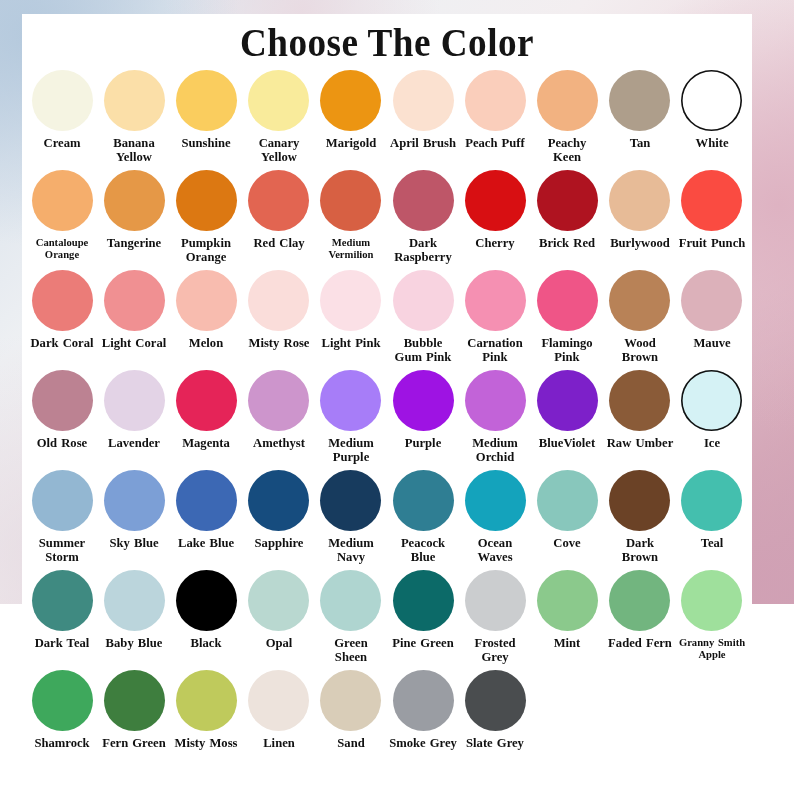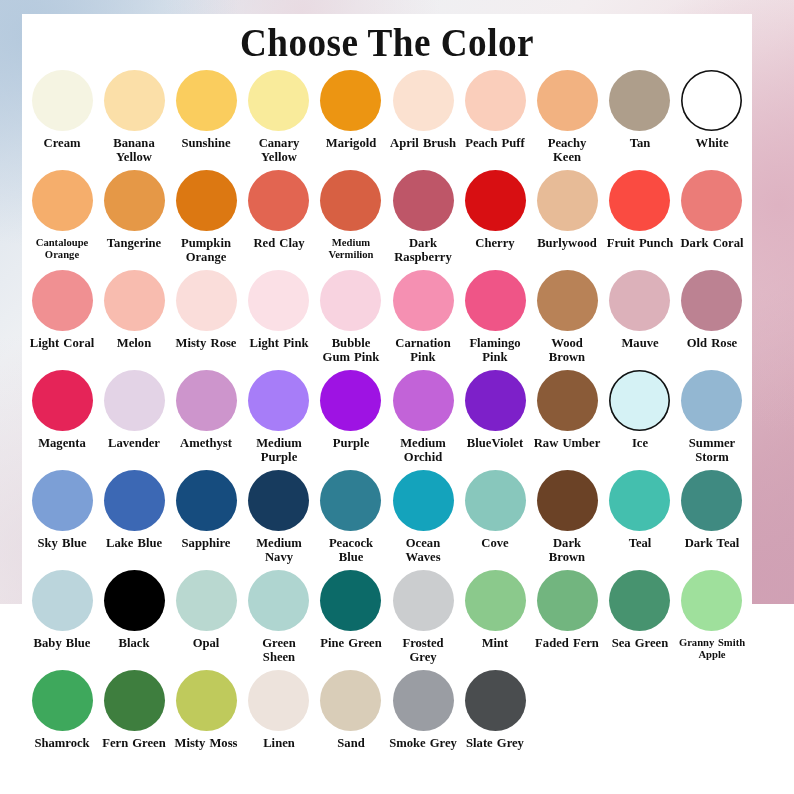--- a/index.html
+++ b/index.html
@@ -187,20 +187,24 @@
         </div>
         <div class="cell">
           <div class="dot" style="background: rgb(190, 86, 104);"></div>
           <div class="label">Dark Raspberry</div>
         </div>
         <div class="cell">
           <div class="dot" style="background: rgb(216, 15, 18);"></div>
           <div class="label">Cherry</div>
         </div>
         <div class="cell">
+          <div class="dot" style="background: rgb(175, 19, 32);"></div>
+          <div class="label">Brick Red</div>
+        </div>
+        <div class="cell">
           <div class="dot" style="background: rgb(231, 187, 151);"></div>
           <div class="label">Burlywood</div>
         </div>
         <div class="cell">
           <div class="dot" style="background: rgb(250, 75, 65);"></div>
           <div class="label">Fruit Punch</div>
         </div>
         <div class="cell">
           <div class="dot" style="background: rgb(235, 124, 120);"></div>
           <div class="label">Dark Coral</div>
@@ -239,28 +243,28 @@
         </div>
         <div class="cell">
           <div class="dot" style="background: rgb(220, 177, 186);"></div>
           <div class="label">Mauve</div>
         </div>
         <div class="cell">
           <div class="dot" style="background: rgb(188, 130, 146);"></div>
           <div class="label">Old Rose</div>
         </div>
         <div class="cell">
+          <div class="dot" style="background: rgb(227, 211, 230);"></div>
+          <div class="label">Lavender</div>
+        </div>
+        <div class="cell">
           <div class="dot" style="background: rgb(229, 36, 88);"></div>
           <div class="label">Magenta</div>
         </div>
         <div class="cell">
-          <div class="dot" style="background: rgb(227, 211, 230);"></div>
-          <div class="label">Lavender</div>
-        </div>
-        <div class="cell">
           <div class="dot" style="background: rgb(205, 149, 204);"></div>
           <div class="label">Amethyst</div>
         </div>
         <div class="cell">
           <div class="dot" style="background: rgb(167, 125, 248);"></div>
           <div class="label">Medium Purple</div>
         </div>
         <div class="cell">
           <div class="dot" style="background: rgb(158, 19, 227);"></div>
           <div class="label">Purple</div>
@@ -351,24 +355,20 @@
         </div>
         <div class="cell">
           <div class="dot" style="background: rgb(139, 201, 140);"></div>
           <div class="label">Mint</div>
         </div>
         <div class="cell">
           <div class="dot" style="background: rgb(114, 181, 127);"></div>
           <div class="label">Faded Fern</div>
         </div>
         <div class="cell">
-          <div class="dot" style="background: rgb(71, 147, 111);"></div>
-          <div class="label">Sea Green</div>
-        </div>
-        <div class="cell">
           <div class="dot" style="background: rgb(159, 224, 156);"></div>
           <div class="label tiny">Granny Smith Apple</div>
         </div>
         <div class="cell">
           <div class="dot" style="background: rgb(62, 168, 92);"></div>
           <div class="label">Shamrock</div>
         </div>
         <div class="cell">
           <div class="dot" style="background: rgb(62, 126, 62);"></div>
           <div class="label">Fern Green</div>

